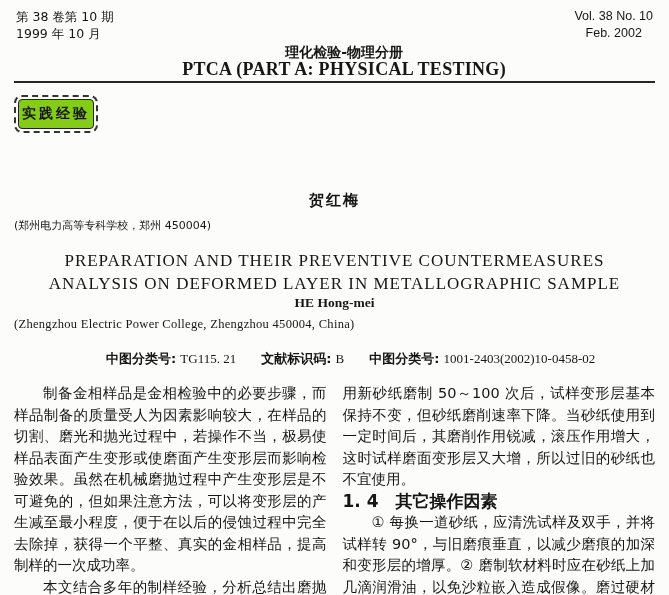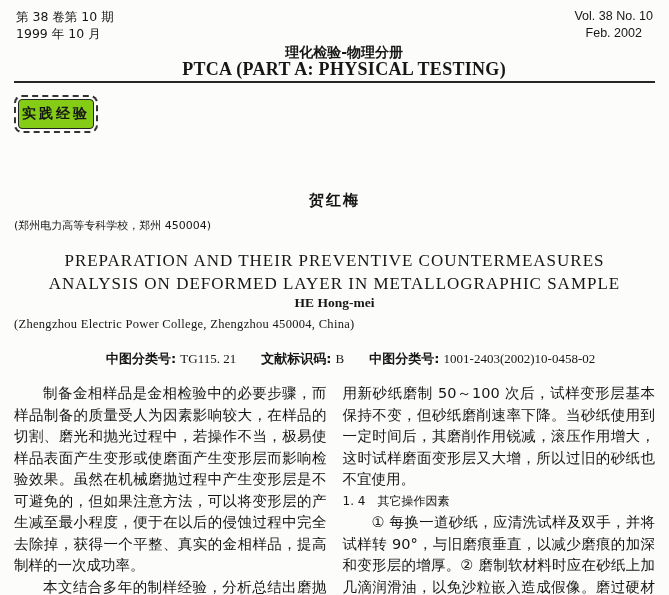--- a/index.html
+++ b/index.html
@@ -46,21 +46,21 @@
   
   .meta { display:flex; gap:25px; margin:18px 0 0 92px; font-size:13px; white-space:nowrap; }
   .meta b { font-weight:bold; }
   .meta .val { font-family:"Liberation Serif",serif; font-size:13px; }
 
   
   .columns { display:flex; gap:16px; margin-top:15px; }
   .col { flex:1 1 0; font-size:14.5px; line-height:21.5px; text-align:justify; }
   .col p { text-align:justify; }
   .indent { text-indent:2em; }
-  .sec-head { font-weight:normal; font-size:12px; line-height:21.5px; }
+  .sec-head { font-weight:bold; font-size:17px; line-height:21.5px; }
 </style>
 </head>
 <body>
 
 <div class="page">
 
   <div class="jheader">
     <div class="jh-left">
       <div>第 38 卷第 10 期</div>
       <div>1999 年 10 月</div>

